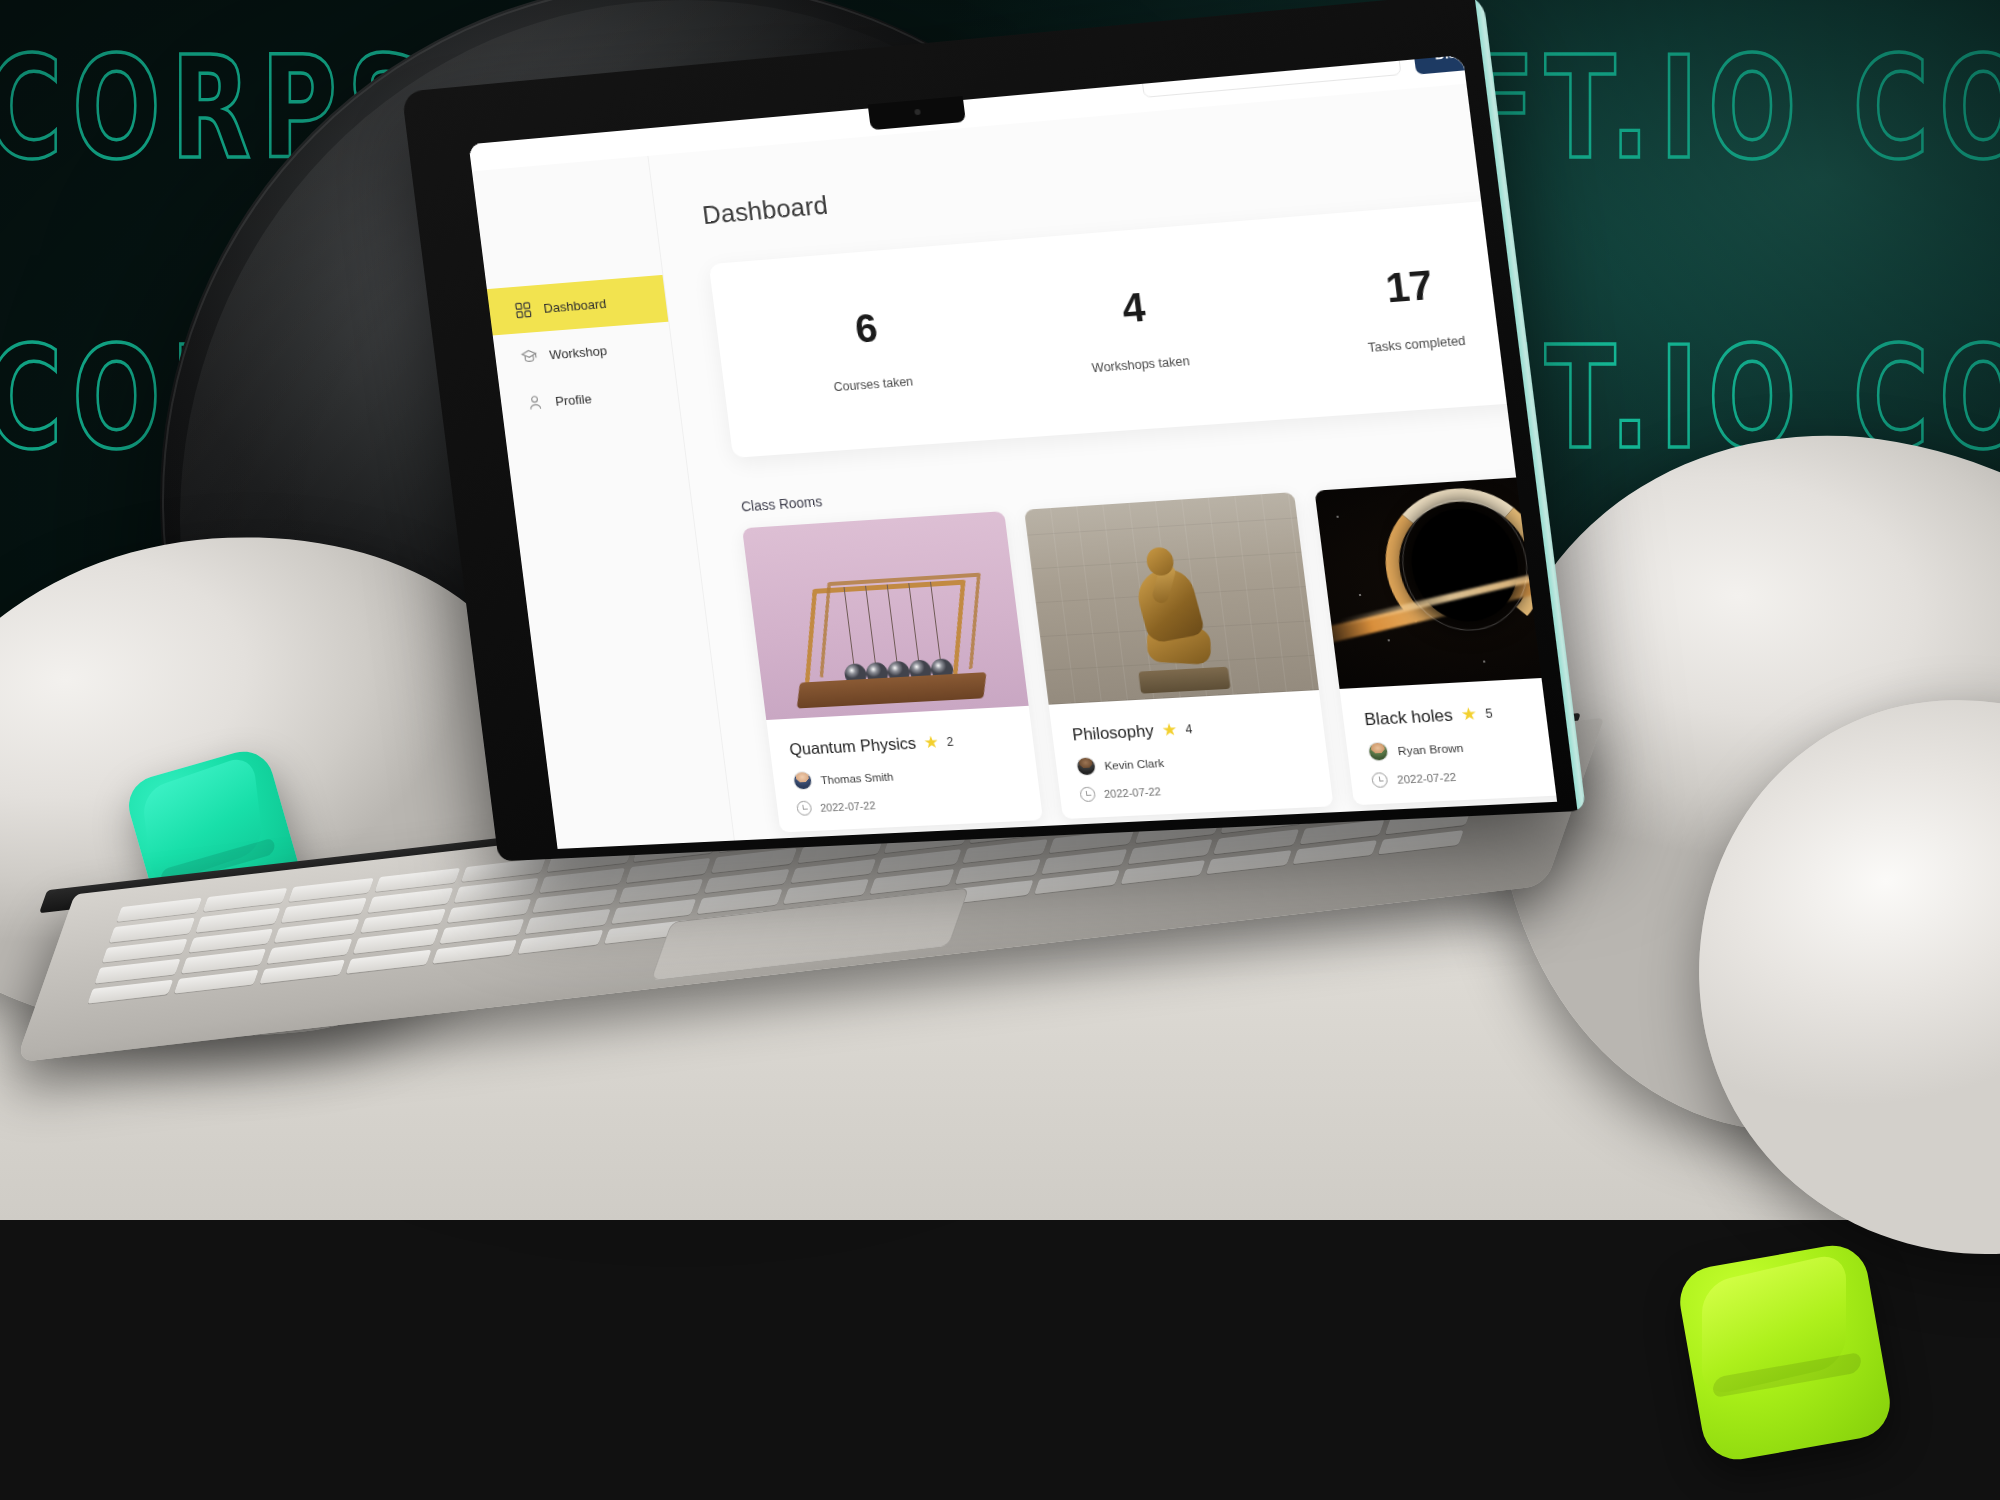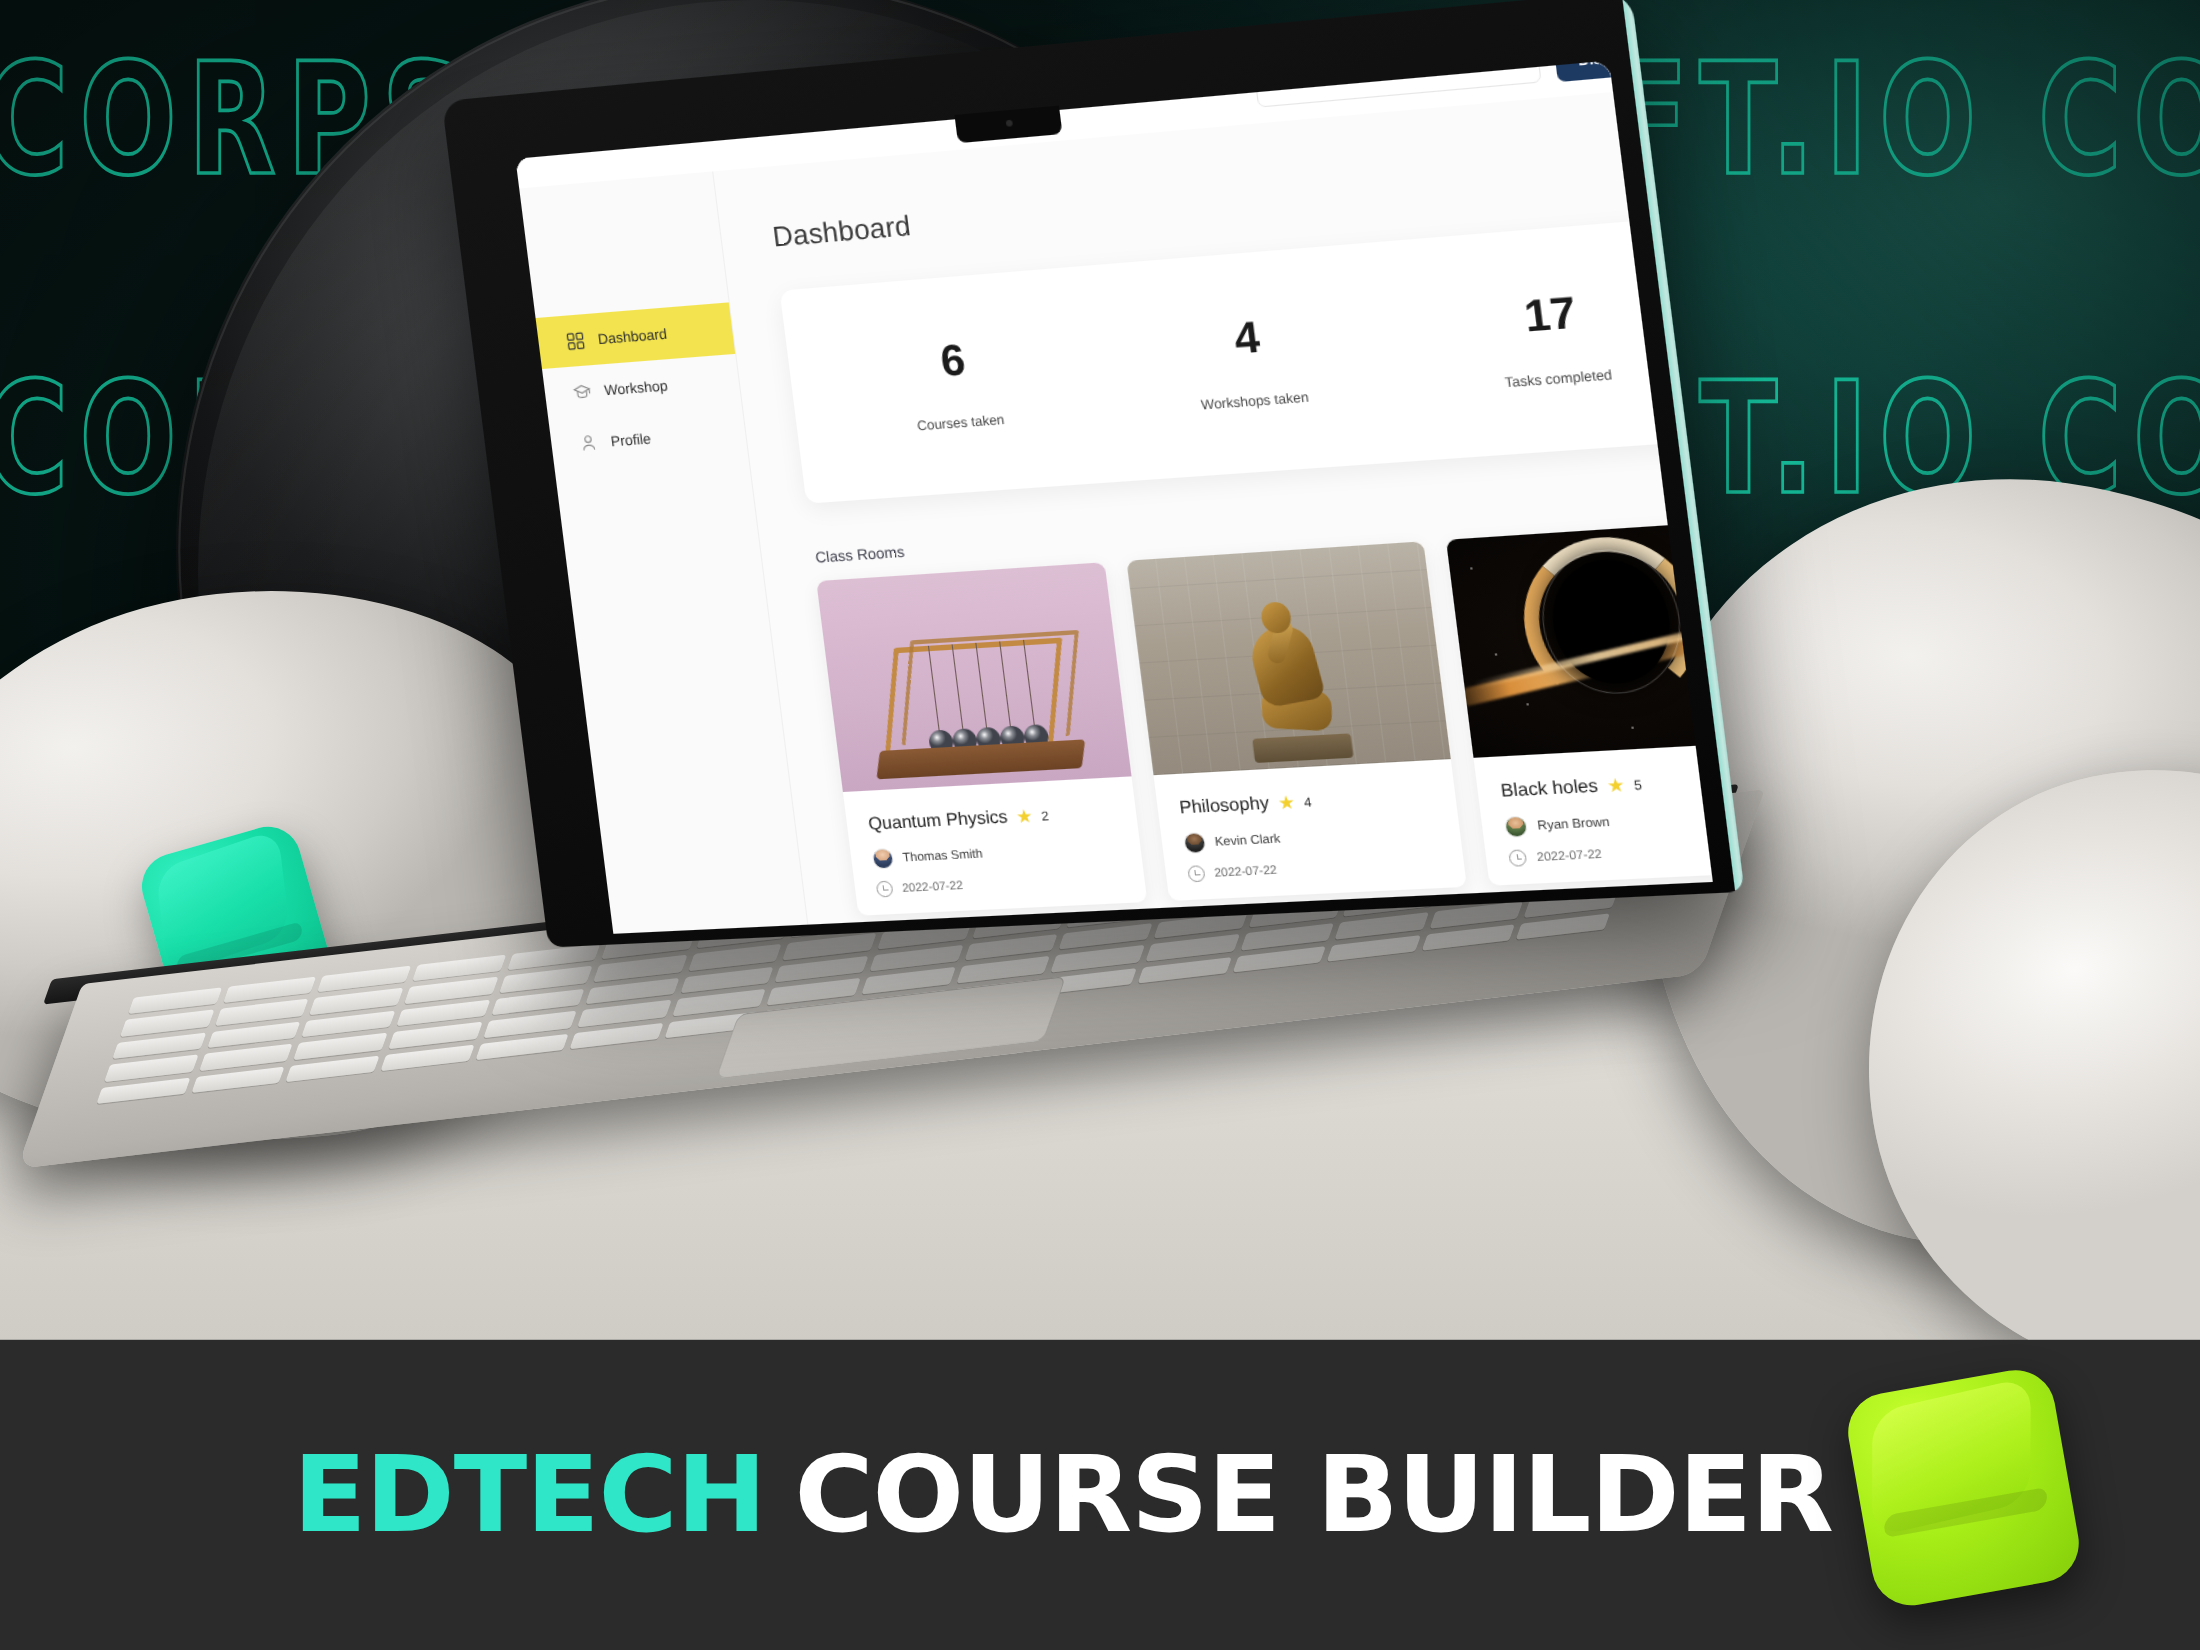--- a/index.html
+++ b/index.html
@@ -668,26 +668,20 @@
               </div>
 
             </div>
           </div>
 
         </div>
       </div>
     </div>
   </div>
 
-  <div class="banner">
-    <div class="banner-text">
-      <span class="banner-accent">EDTECH</span>
-      <span class="banner-main">COURSE BUILDER</span>
-    </div>
-  </div>
 
   <div class="cube-lime">
     <div class="body"></div>
       <div class="topface"></div>
       <div class="edge"></div>
   </div>
 
 </div>
 
 </body></html>

